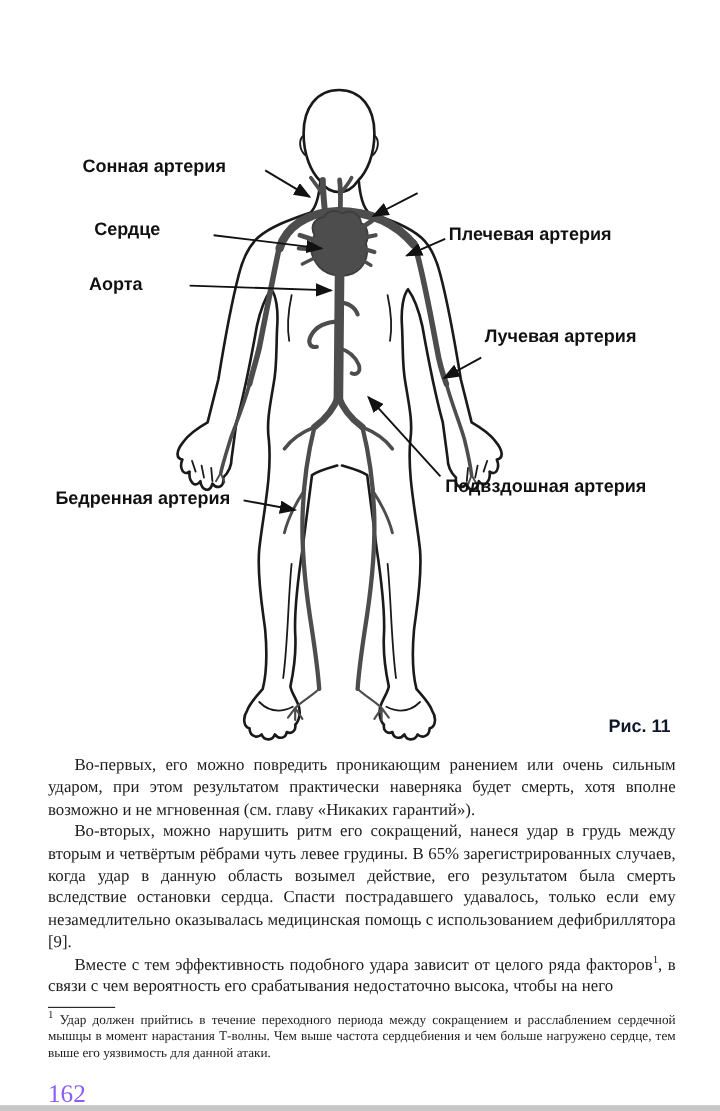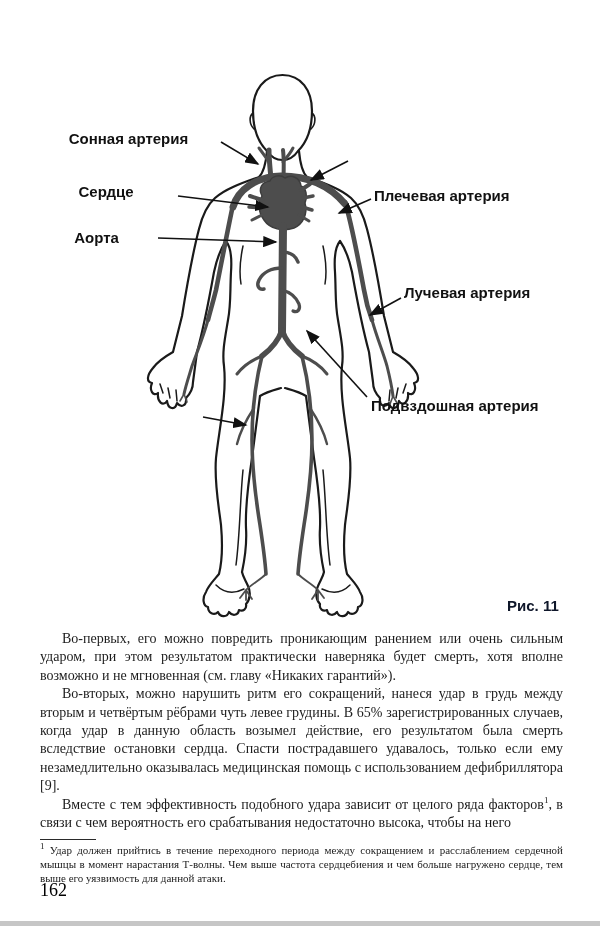--- a/index.html
+++ b/index.html
@@ -31,21 +31,21 @@
   .bodytext p{margin:0;text-indent:22px;}
   sup{font-size:9px;line-height:0;}
   .footnote-rule{
     width:56px;height:0;border-top:1.4px solid #2a2a2a;
     margin:7px 0 4px 0;
   }
   .footnote{
     font-size:11px;line-height:13.8px;text-align:justify;text-indent:0;
   }
   .page-number{
-    position:absolute;left:40px;top:880px;font-size:18px;color:#000000;
+    position:absolute;left:40px;top:899px;font-size:21px;color:#8b5cf6;
   }
   .page-edge{
     position:absolute;left:0;bottom:0;width:600px;height:5px;background:#c6c6c6;
   }
 </style>
 </head>
 <body>
 
 <div class="page">
 
@@ -139,22 +139,23 @@
         <line x1="401" y1="298" x2="370" y2="315" marker-end="url(#ah)"></line>
         <line x1="367" y1="397" x2="307" y2="331" marker-end="url(#ah)"></line>
         <line x1="203" y1="417" x2="246" y2="425" marker-end="url(#ah)"></line>
       </g>
     </svg>
 
     <div class="lbl r" style="left:40px;top:130px;width:177px;">Сонная артерия</div>
     <div class="lbl r" style="left:40px;top:183px;width:132px;">Сердце</div>
     <div class="lbl r" style="left:40px;top:229px;width:113px;">Аорта</div>
     <div class="lbl" style="left:374px;top:187px;">Плечевая артерия</div>
-    <div class="lbl" style="left:404px;top:284px;">Лучевая артерия</div>
+    <div class="lbl" style="left:404px;top:272px;">Лучевая артерия</div>
     <div class="lbl" style="left:371px;top:397px;">Подвздошная артерия</div>
+    <div class="lbl r" style="left:40px;top:407px;width:158px;">Бедренная артерия</div>
 
     <div class="figcap">Рис. 11</div>
   </div>
 
   <div class="bodytext">
     <p>Во-первых, его можно повредить проникающим ранением или очень сильным ударом, при этом результатом практически наверняка будет смерть, хотя вполне возможно и не мгновенная (см. главу «Никаких гарантий»).</p>
     <p>Во-вторых, можно нарушить ритм его сокращений, нанеся удар в грудь между вторым и четвёртым рёбрами чуть левее грудины. В 65% зарегистрированных случаев, когда удар в данную область возымел действие, его результатом была смерть вследствие остановки сердца. Спасти пострадавшего удавалось, только если ему незамедлительно оказывалась медицинская помощь с использованием дефибриллятора [9].</p>
     <p><span>Вместе с тем эффективность подобного удара зависит от целого ряда факторов</span><sup>1</sup><span>, в связи с чем вероятность его срабатывания недостаточно высока, чтобы на него</span></p>
 
     <div class="footnote-rule"></div>

